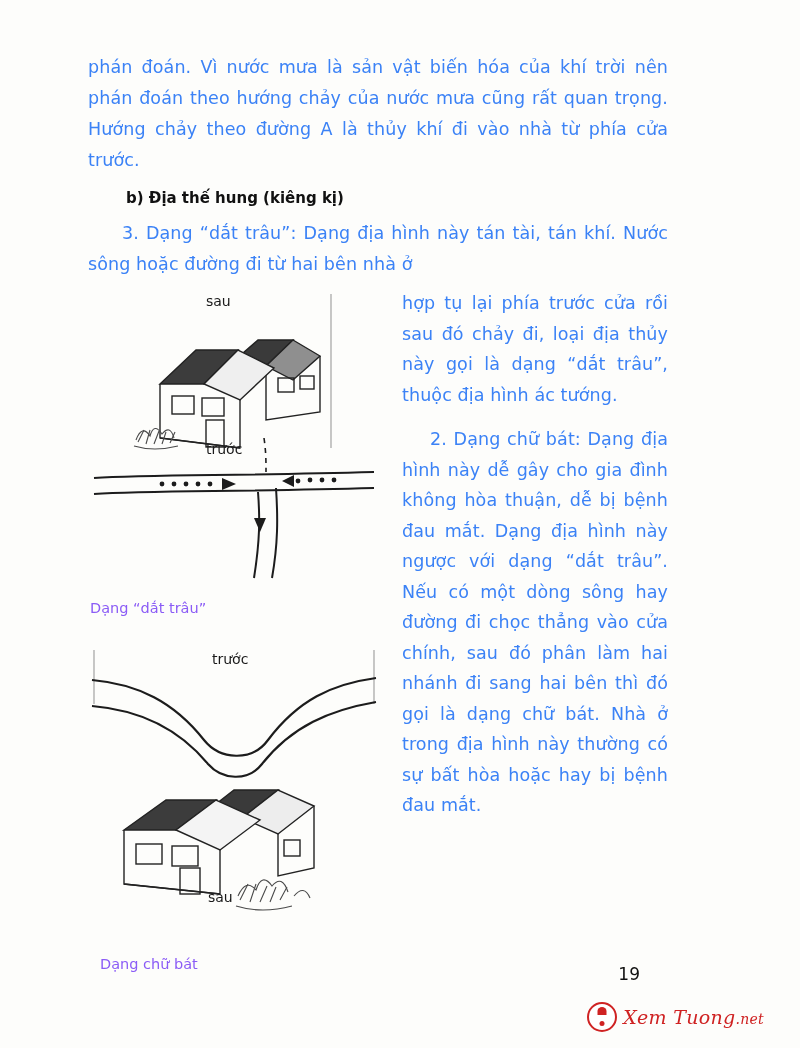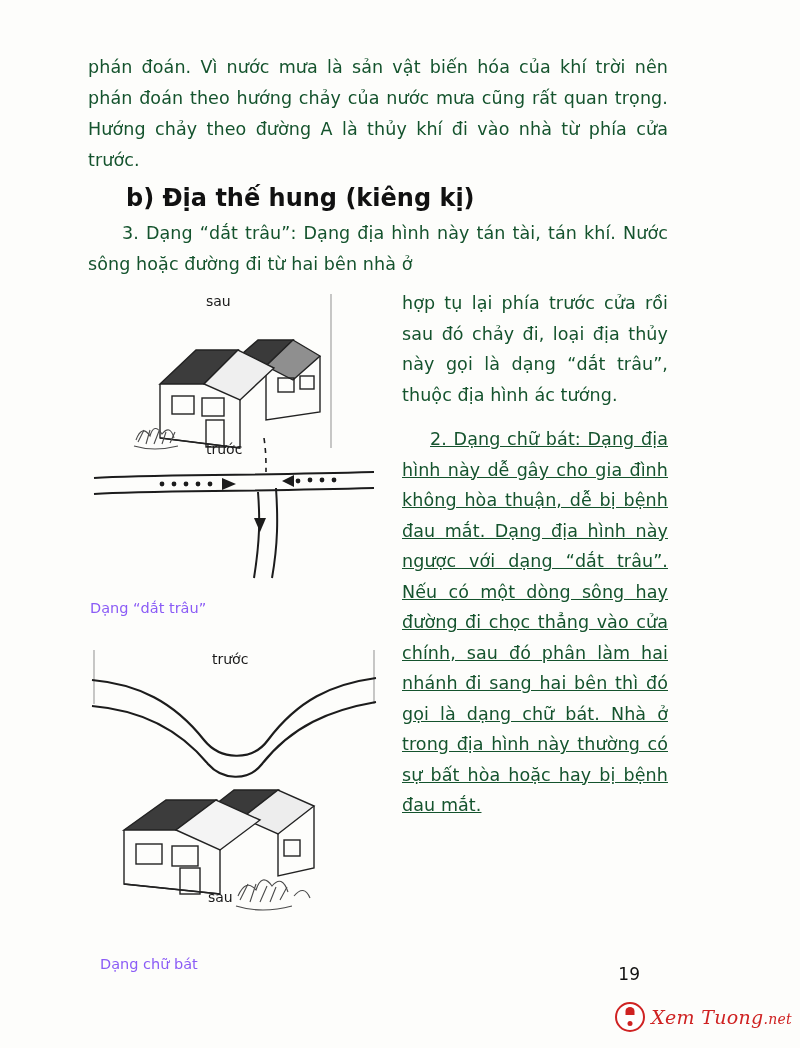--- a/index.html
+++ b/index.html
@@ -29,26 +29,26 @@
     top: 52px;
     width: 580px;
   }
 
   .para {
     font-size: 17.5px;
     line-height: 31px;
     letter-spacing: 0.1px;
     margin: 0 0 2px 0;
     text-align: justify;
-    color: #14532d;
+    color: #3b82f6;
   }
   .para.indent { text-indent: 34px; }
 
   .heading-b {
-    font-size: 24px;
+    font-size: 15px;
     line-height: 31px;
     font-weight: bold;
     margin: 7px 0 4px 38px;
     color: #111;
   }
 
   
   .wrap-region {
     position: relative;
     margin-top: 8px;
@@ -64,21 +64,21 @@
   .right-col {
     margin-left: 314px;
     width: 266px;
   }
   .right-col .para {
     text-align: justify;
     font-size: 17.5px;
     line-height: 30.5px;
     margin-bottom: 14px;
   }
-  .right-col .para.indent { text-indent: 28px; text-decoration: underline; }
+  .right-col .para.indent { text-indent: 28px; }
 
   .fig-caption {
     font-size: 14.5px;
     line-height: 20px;
     color: #8b5cf6;
     margin: 10px 0 0 2px;
   }
   .fig-caption.second { margin-left: 12px; }
 
   
@@ -103,21 +103,21 @@
     right: 160px;
     bottom: 64px;
     font-size: 17px;
     color: #111;
     font-family: "DejaVu Sans", sans-serif;
   }
 
   
   .watermark {
     position: absolute;
-    right: 8px;
+    right: 36px;
     bottom: 16px;
     display: flex;
     align-items: center;
     gap: 6px;
   }
   .wm-badge {
     width: 26px;
     height: 26px;
     border-radius: 50%;
     border: 2px solid #cf2222;

